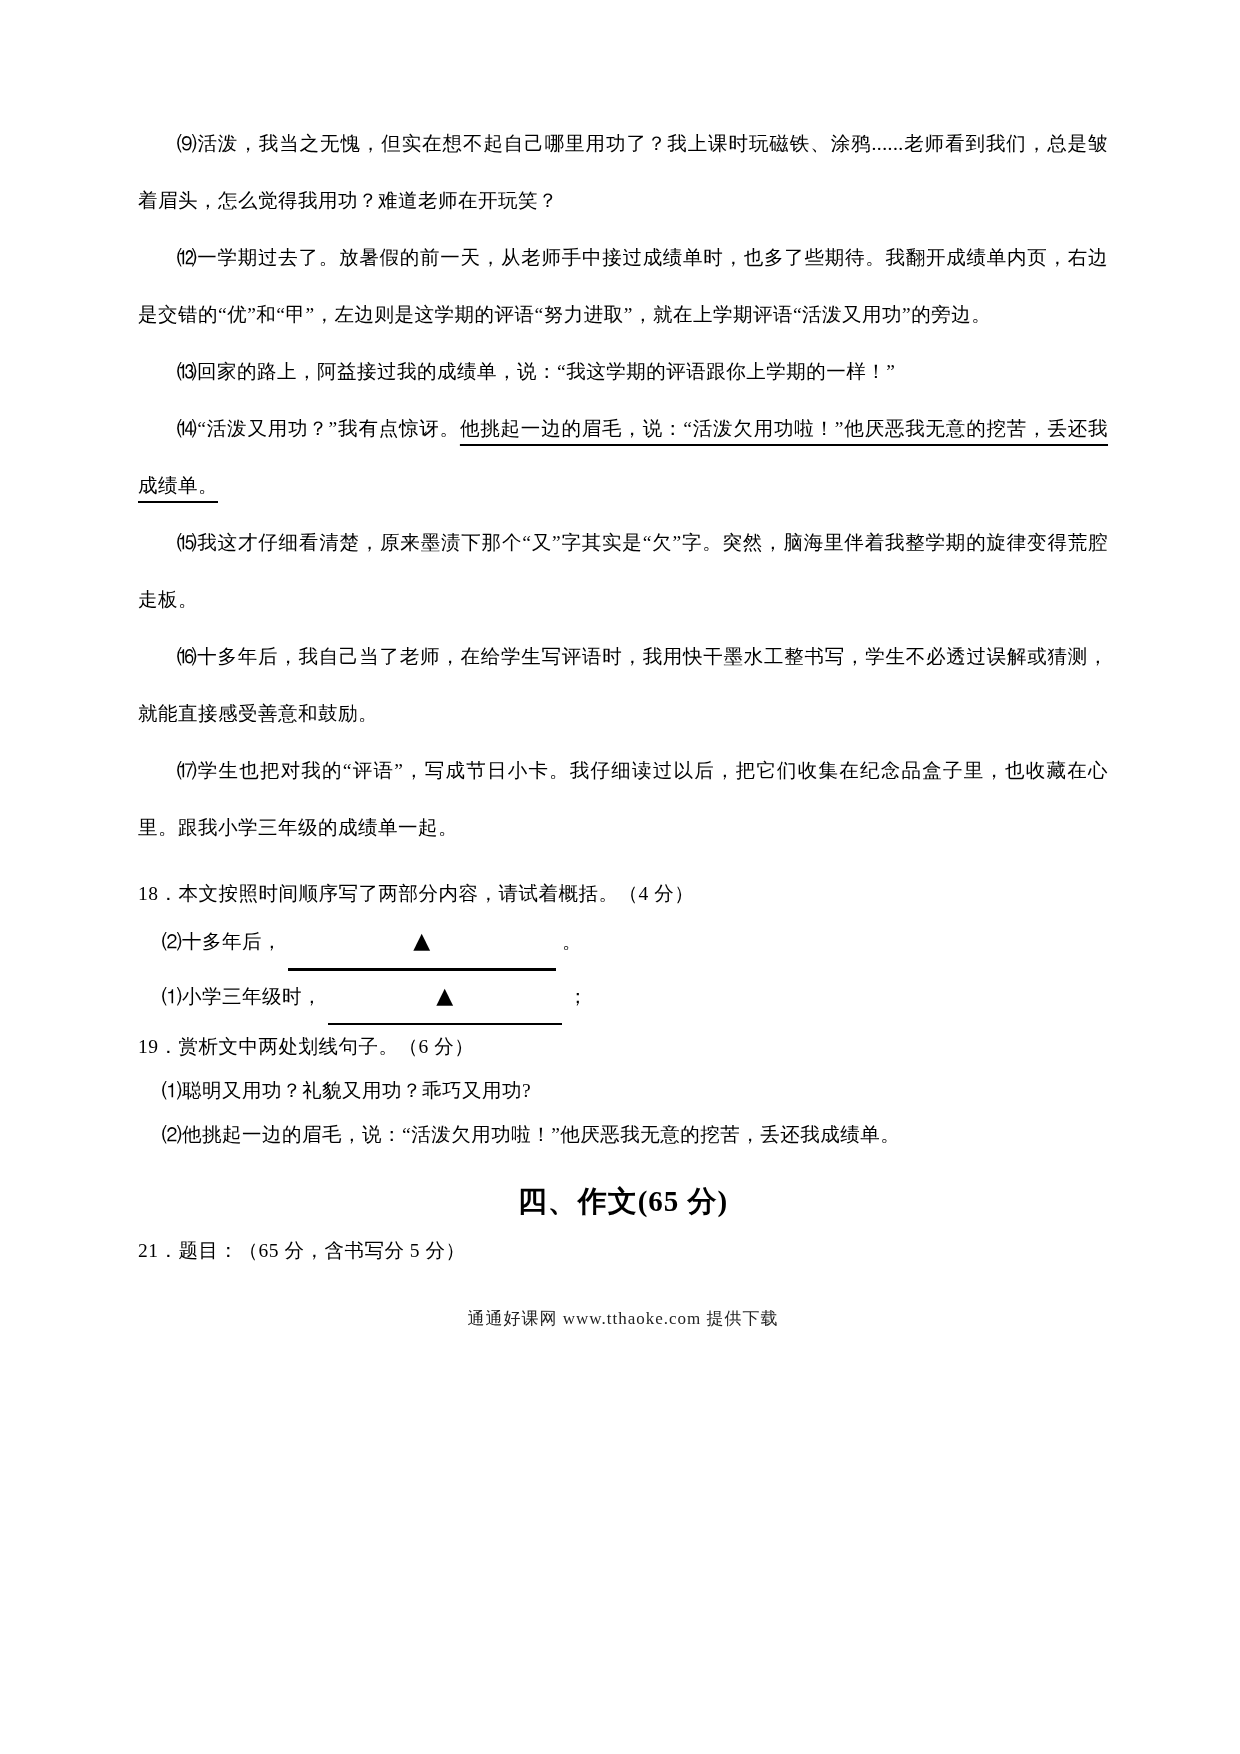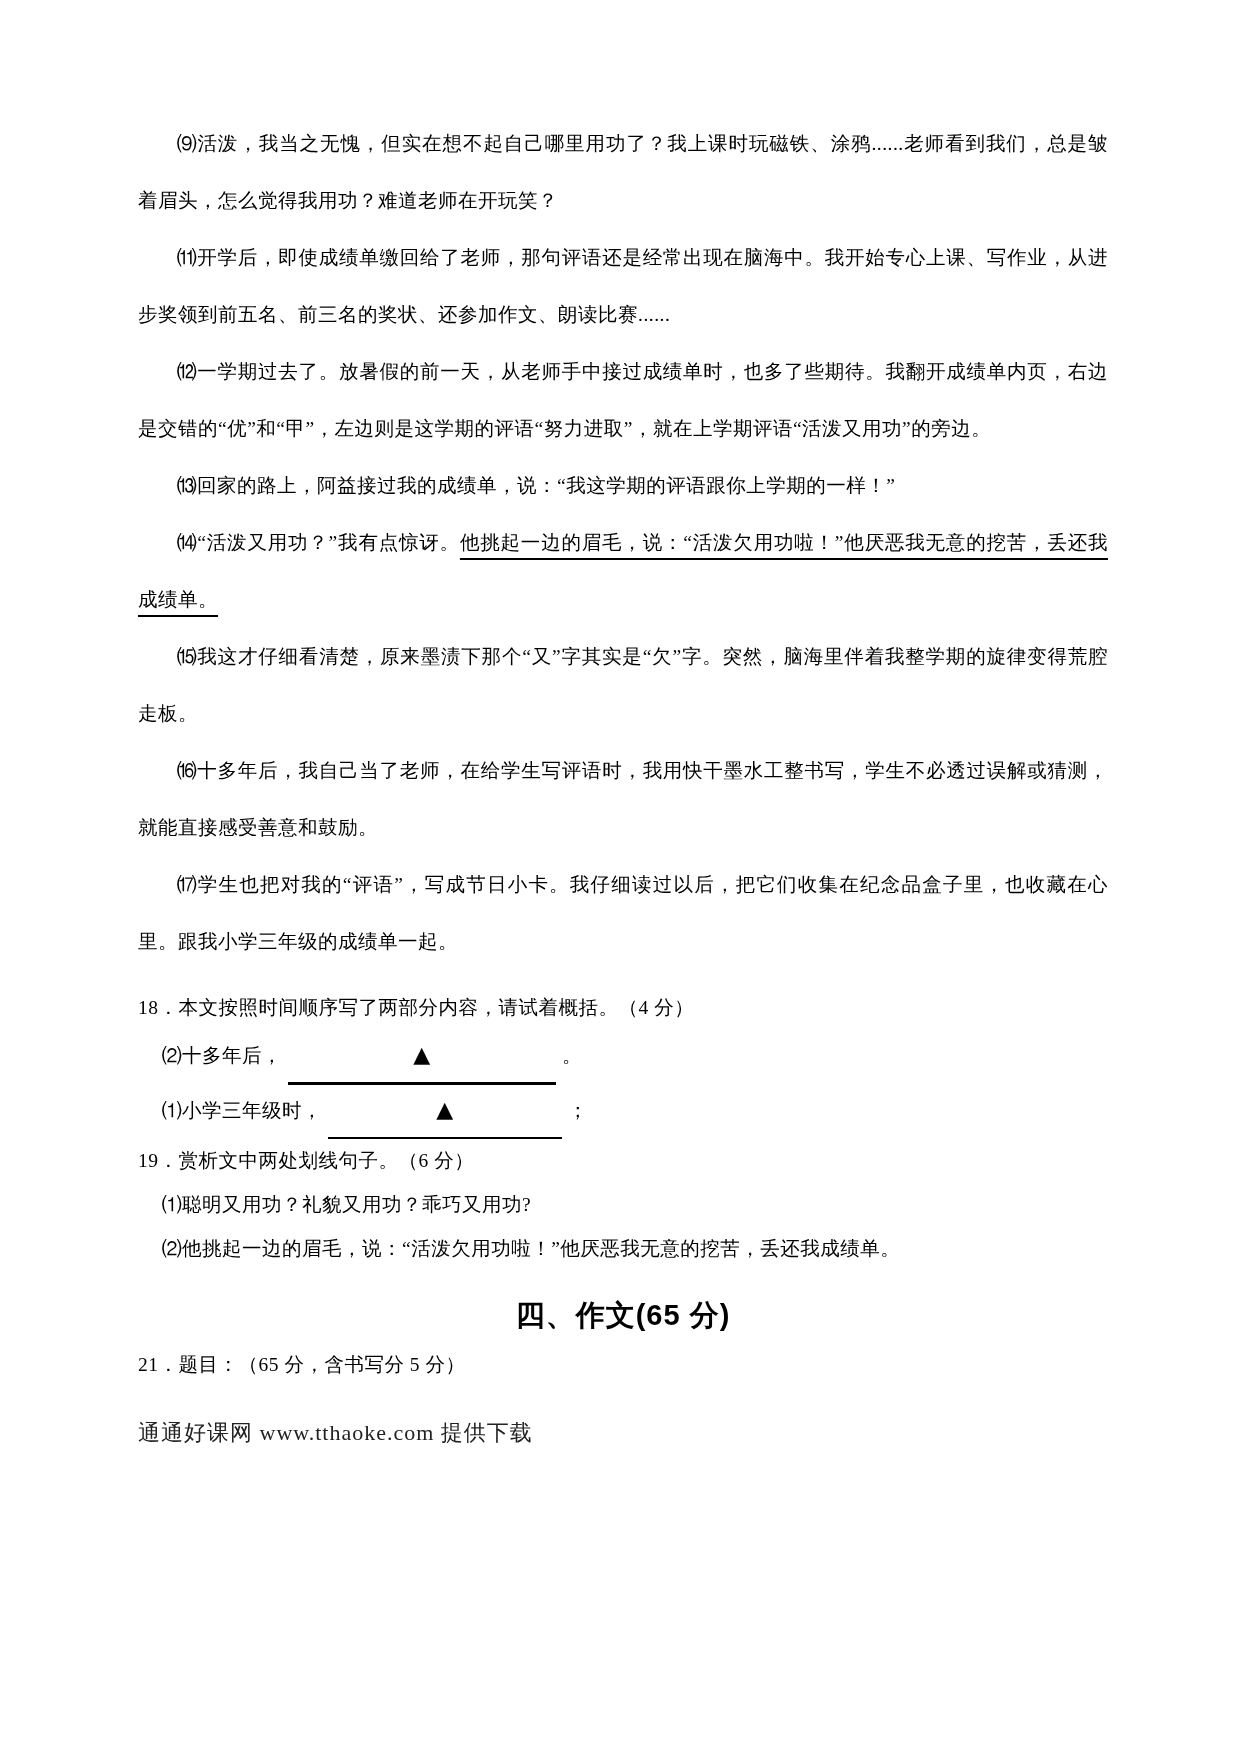--- a/index.html
+++ b/index.html
@@ -50,40 +50,40 @@
   }
   .blank.blank-a { width: 234px; }
   .blank.blank-b { width: 268px; border-bottom-width: 3px; }
   .tri { font-size: 22px; font-family: "DejaVu Sans", sans-serif; }
   .section-heading {
     margin-top: 16px;
     font-size: 29px;
     font-weight: bold;
     text-align: center;
     line-height: 56px;
-    font-family: Liberation Sans, sans-serif;
+    font-family: Liberation Serif, serif;
     letter-spacing: 1px;
   }
   .q-line.q21 { line-height: 44px; }
   .page-footer {
     margin-top: 26px;
-    font-size: 22px;
+    text-align: center;
+    font-size: 17px;
     line-height: 40px;
     color: #222222;
     letter-spacing: 1px;
   }
 </style>
 </head>
 <body>
 
 <div class="page">
 
   <div class="essay">
     <p class="para"><span>⑼</span><span>活泼，我当之无愧，但实在想不起自己哪里用功了？我上课时玩磁铁、涂鸦......老师看到我们，总是皱着眉头，怎么觉得我用功？难道老师在开玩笑？</span></p>
-    <p class="para"><span>⑾</span><span>开学后，即使成绩单缴回给了老师，那句评语还是经常出现在脑海中。我开始专心上课、写作业，从进步奖领到前五名、前三名的奖状、还参加作文、朗读比赛......</span></p>
     <p class="para"><span>⑿</span><span>一学期过去了。放暑假的前一天，从老师手中接过成绩单时，也多了些期待。我翻开成绩单内页，右边是交错的“优”和“甲”，左边则是这学期的评语“努力进取”，就在上学期评语“活泼又用功”的旁边。</span></p>
     <p class="para"><span>⒀</span><span>回家的路上，阿益接过我的成绩单，说：“我这学期的评语跟你上学期的一样！”</span></p>
     <p class="para"><span>⒁</span><span>“活泼又用功？”我有点惊讶。</span><span class="u">他挑起一边的眉毛，说：“活泼欠用功啦！”他厌恶我无意的挖苦，丢还我成绩单。</span></p>
     <p class="para"><span>⒂</span><span>我这才仔细看清楚，原来墨渍下那个“又”字其实是“欠”字。突然，脑海里伴着我整学期的旋律变得荒腔走板。</span></p>
     <p class="para"><span>⒃</span><span>十多年后，我自己当了老师，在给学生写评语时，我用快干墨水工整书写，学生不必透过误解或猜测，就能直接感受善意和鼓励。</span></p>
     <p class="para"><span>⒄</span><span>学生也把对我的“评语”，写成节日小卡。我仔细读过以后，把它们收集在纪念品盒子里，也收藏在心里。跟我小学三年级的成绩单一起。</span></p>
   </div>
 
   <div class="questions">
 

